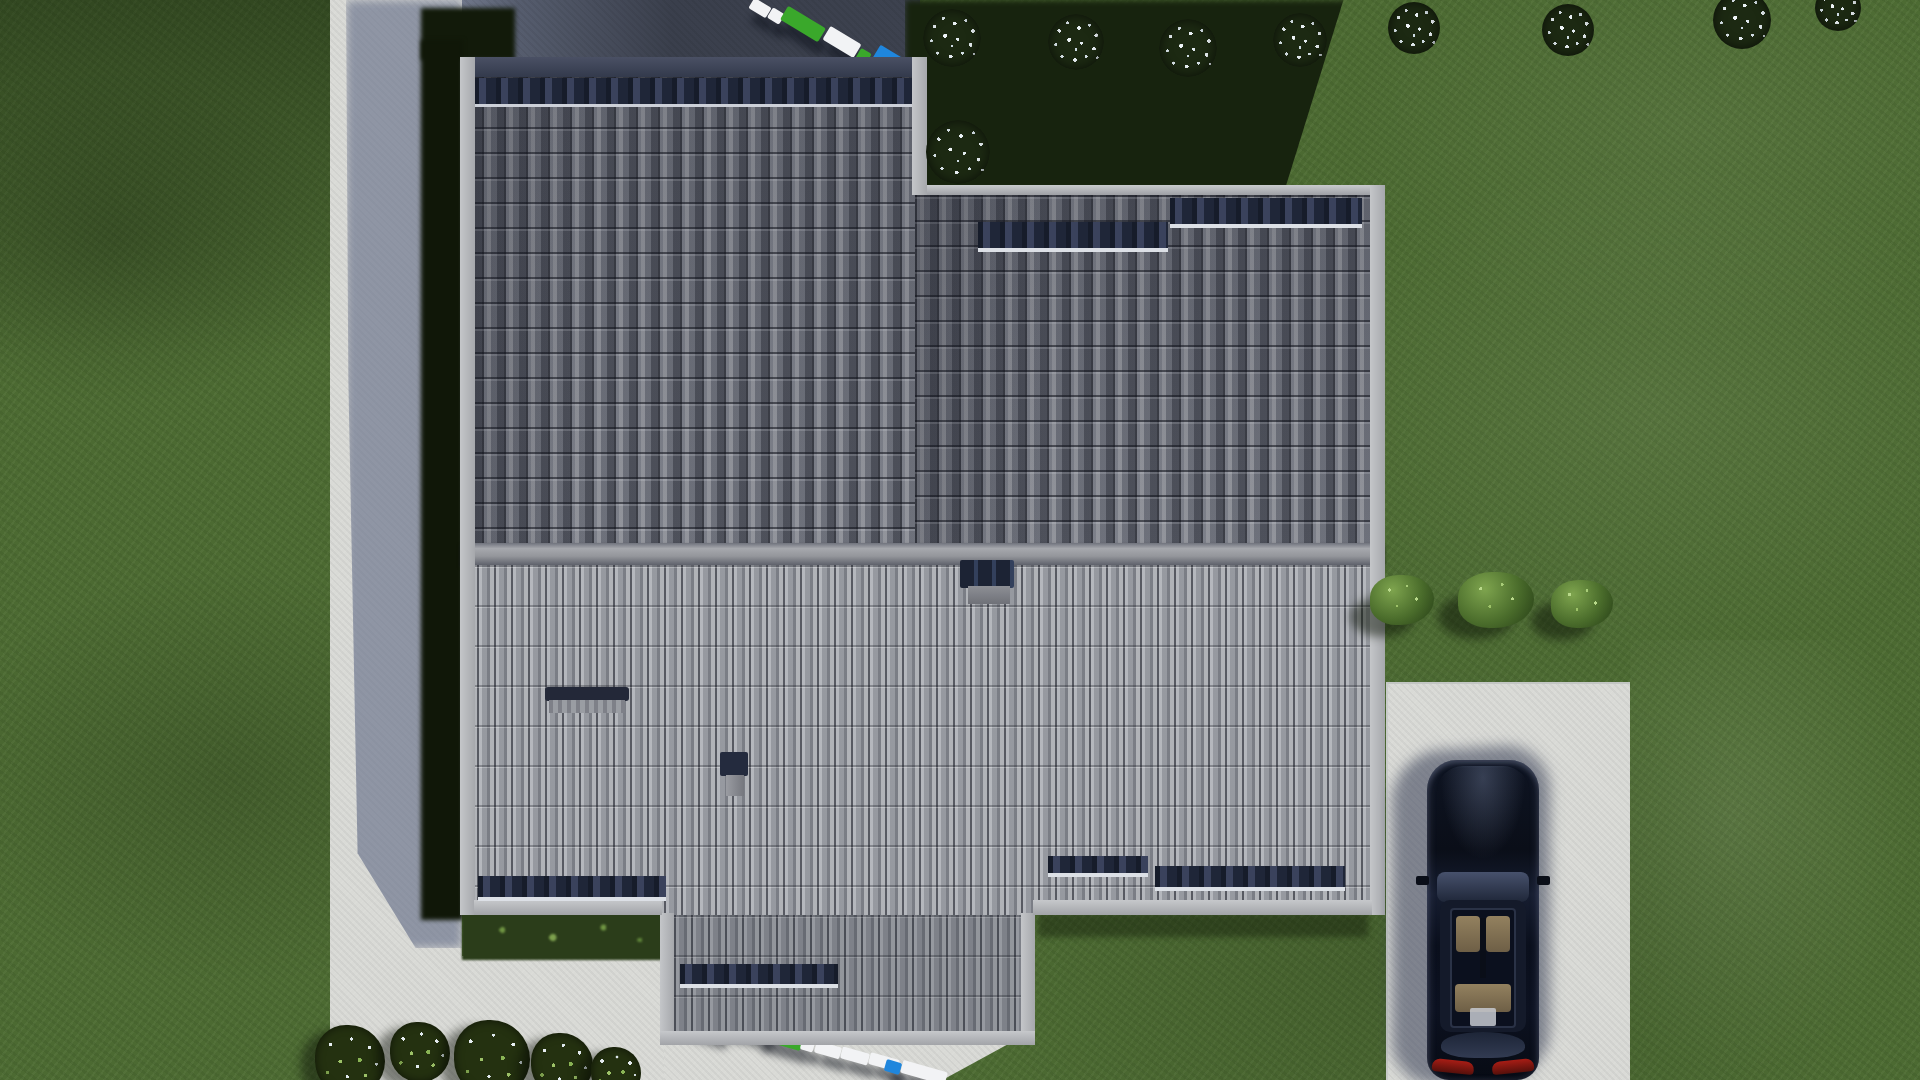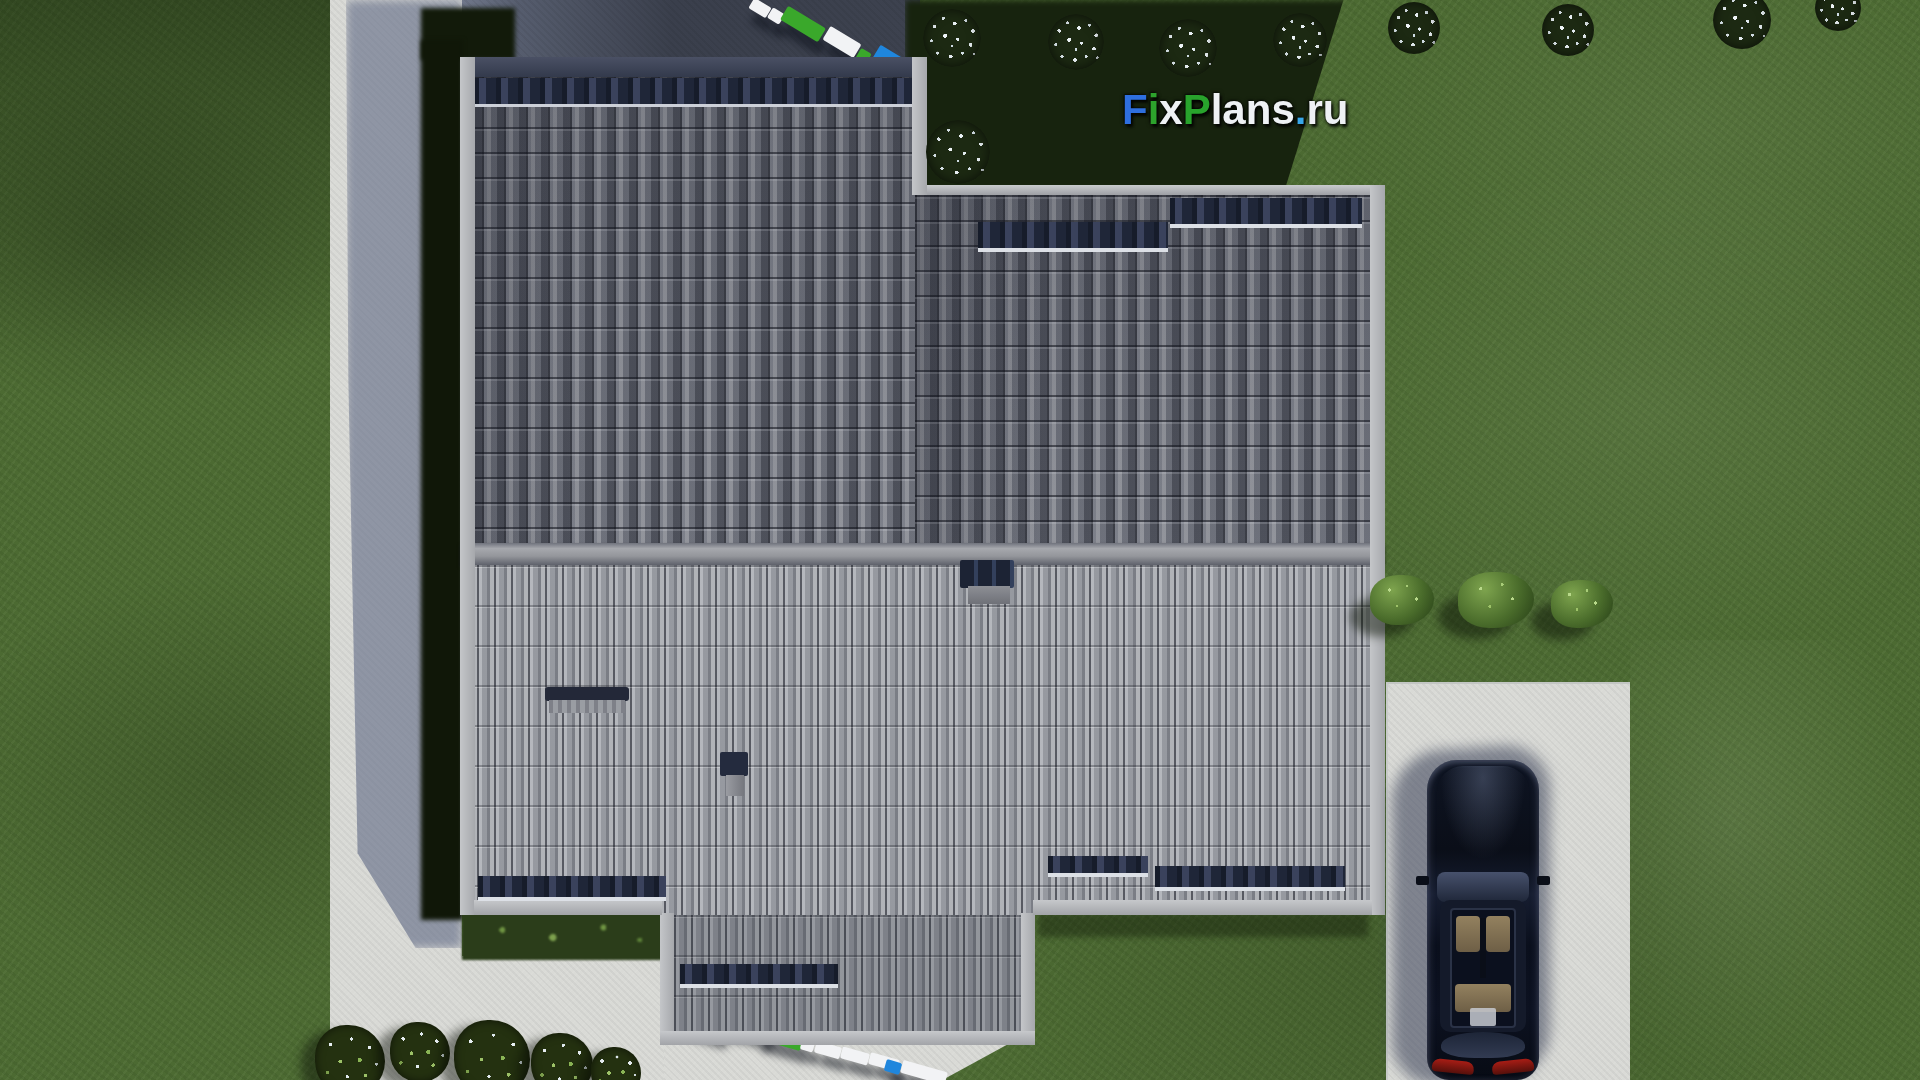--- a/index.html
+++ b/index.html
@@ -291,15 +291,14 @@
       <div class="bush-green" style="left: 1458px; top: 572px; width: 76px; height: 56px; position: absolute;"></div>
       <div class="bush-green-shadow" style="left: 1531px; top: 602px; width: 62px; height: 38.4px; position: absolute;"></div>
       <div class="bush-green" style="left: 1551px; top: 580px; width: 62px; height: 48px; position: absolute;"></div>
       <div class="bush-mixed" style="left: 315px; top: 1025px; width: 70px; height: 70px; position: absolute;"></div>
       <div class="bush-mixed" style="left: 390px; top: 1022px; width: 60px; height: 60px; position: absolute;"></div>
       <div class="bush-mixed" style="left: 454px; top: 1020px; width: 76px; height: 76px; position: absolute;"></div>
       <div class="bush-mixed" style="left: 531px; top: 1033px; width: 62px; height: 62px; position: absolute;"></div>
       <div class="bush-mixed" style="left: 591px; top: 1047px; width: 50px; height: 50px; position: absolute;"></div>
     </div>
 
-  <div class="abs" id="brand-logo"><span style="color: rgb(46, 111, 223);">F</span><span style="color: rgb(45, 163, 44);">i</span><span style="color: rgb(238, 241, 244);">x</span><span style="color: rgb(40, 163, 44);">P</span><span style="color: rgb(238, 241, 244);">lans</span><span style="color: rgb(56, 167, 232);">.</span><span style="color: rgb(238, 241, 244);">ru</span></div>
 
 </div>
 
 </body></html>

